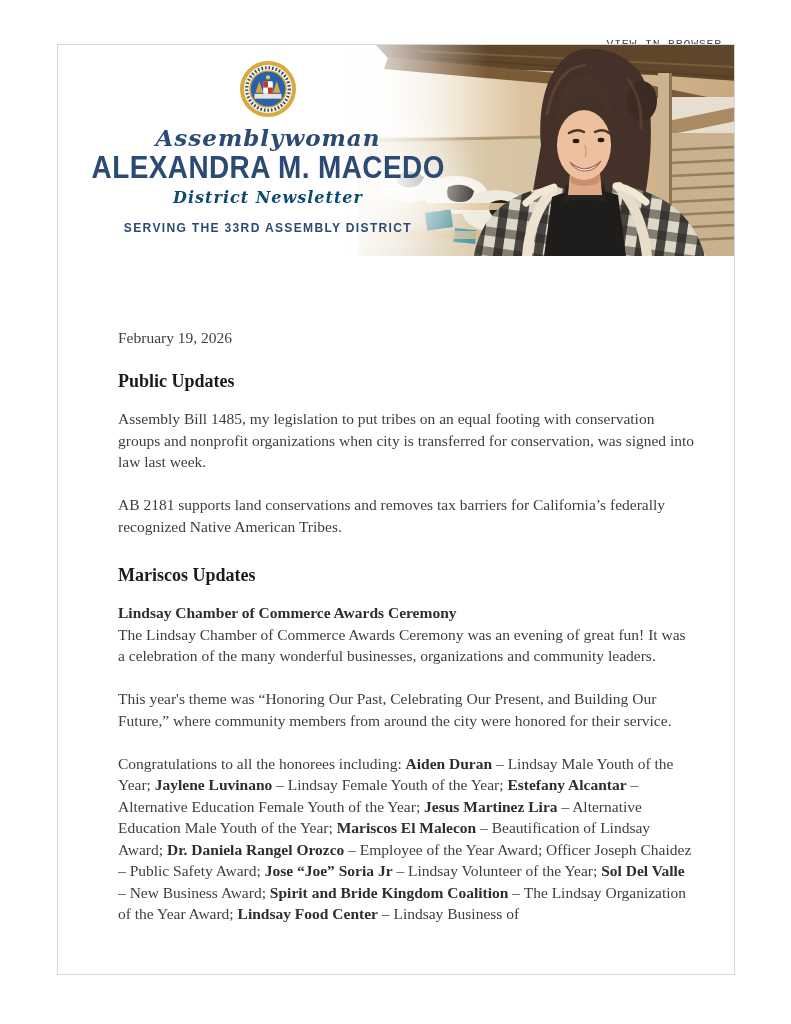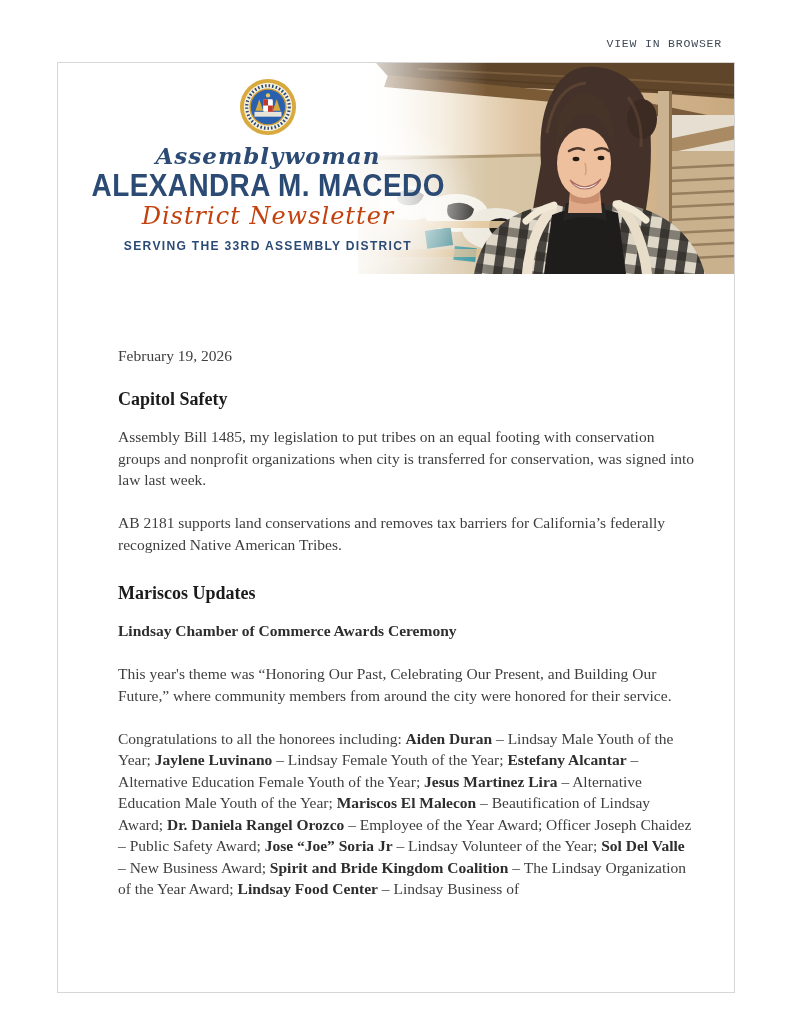--- a/index.html
+++ b/index.html
@@ -9,21 +9,21 @@
     font-family:"Liberation Serif", serif;
     overflow:hidden;
   }
   .vib {
     position:absolute; top:37px; right:69px;
     font-family:Liberation Mono, monospace;
     font-size:11.5px; letter-spacing:0.8px; color:#3d4a57;
     text-decoration:none; cursor:pointer;
   }
   .email-container {
-    position:absolute; left:57px; top:62px; width:678px; height:931px;
+    position:absolute; left:57px; top:44px; width:678px; height:931px;
     background:#ffffff; border:1px solid #d6d6d6;
   }
   
   .banner { position:relative; width:100%; height:211px; background:#fff; overflow:hidden; }
   .photo-svg { position:absolute; left:0; top:0; width:678px; height:211px; z-index:1; }
   .banner-text {
     position:absolute; left:0; top:0; width:420px; height:100%;
     display:flex; flex-direction:column; align-items:center; z-index:2;
   }
   .seal { margin-top:15px; width:58px; height:58px; }
@@ -32,23 +32,23 @@
     font-family:"DejaVu Serif", serif; font-style:italic; font-weight:700;
     font-size:23px; letter-spacing:1px; line-height:26px; white-space:nowrap;
   }
   .big-name {
     margin-top:1px; color:#2b4a74;
     font-family:"Liberation Sans", sans-serif; font-weight:700;
     font-size:31px; line-height:31px; letter-spacing:0.5px; white-space:nowrap;
     transform:scaleX(0.9); transform-origin:center;
   }
   .subtitle {
-    margin-top:1px; color:#c2410c;
-    font-family:"DejaVu Serif", serif; font-style:italic; font-weight:400;
-    font-size:24px; letter-spacing:1px; line-height:28px; white-space:nowrap;
+    margin-top:1px; color:#0c4a6e;
+    font-family:"DejaVu Serif", serif; font-style:italic; font-weight:700;
+    font-size:16px; letter-spacing:1px; line-height:28px; white-space:nowrap;
   }
   .tagline {
     margin-top:8px; color:#2b4a74;
     font-family:"Liberation Sans", sans-serif; font-weight:700;
     font-size:13px; letter-spacing:1.4px; white-space:nowrap;
     transform:scaleX(0.93); transform-origin:center;
   }
   
   .content {
     padding:71px 38px 20px 60px;
@@ -188,25 +188,25 @@
       <div class="pretitle">Assemblywoman</div>
       <div class="big-name">ALEXANDRA M. MACEDO</div>
       <div class="subtitle">District Newsletter</div>
       <div class="tagline">SERVING THE 33RD ASSEMBLY DISTRICT</div>
     </div>
   </div>
 
   <div class="content">
     <p class="date">February 19, 2026</p>
 
-    <h2 class="section">Capitol Safety</h2>
+    <h2 class="section">Public Updates</h2>
     <p>Assembly Bill 1485, my legislation to put tribes on an equal footing with conservation groups and nonprofit organizations when city is transferred for conservation, was signed into law last week.</p>
     <p>AB 2181 supports land conservations and removes tax barriers for California’s federally recognized Native American Tribes.</p>
 
     <h2 class="section spaced">Mariscos Updates</h2>
     <p>
-      <b class="para-title">Lindsay Chamber of Commerce Awards Ceremony</b>
+      <b class="para-title">Lindsay Chamber of Commerce Awards Ceremony</b><span>The Lindsay Chamber of Commerce Awards Ceremony was an evening of great fun! It was a celebration of the many wonderful businesses, organizations and community leaders.</span>
     </p>
     <p>This year's theme was “Honoring Our Past, Celebrating Our Present, and Building Our Future,” where community members from around the city were honored for their service.</p>
 
     <p class="honorees"><span>Congratulations to all the honorees including: </span><b>Aiden Duran</b><span> – Lindsay Male Youth of the Year; </span><b>Jaylene Luvinano</b><span> – Lindsay Female Youth of the Year; </span><b>Estefany Alcantar</b><span> – Alternative Education Female Youth of the Year; </span><b>Jesus Martinez Lira</b><span> – Alternative Education Male Youth of the Year; </span><b>Mariscos El Malecon</b><span> – Beautification of Lindsay Award; </span><b>Dr. Daniela Rangel Orozco</b><span> – Employee of the Year Award; Officer Joseph Chaidez – Public Safety Award; </span><b>Jose “Joe” Soria Jr</b><span> – Lindsay Volunteer of the Year; </span><b>Sol Del Valle</b><span> – New Business Award; </span><b>Spirit and Bride Kingdom Coalition</b><span> – The Lindsay Organization of the Year Award; </span><b>Lindsay Food Center</b><span> – Lindsay Business of</span></p>
   </div>
 </div>
 
 </body></html>

